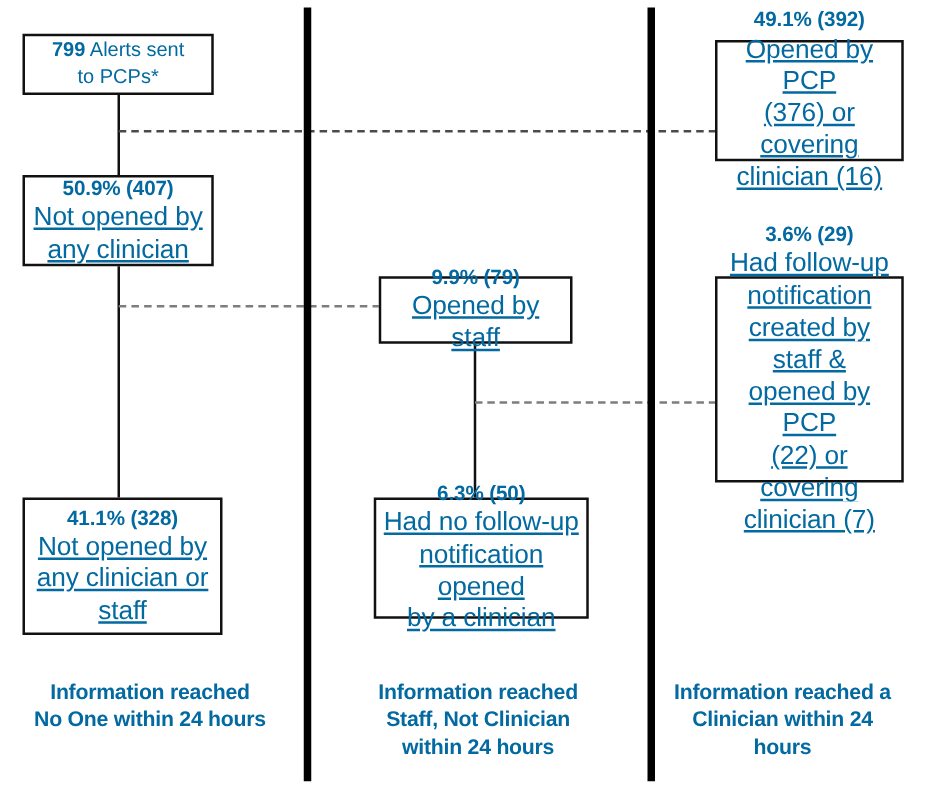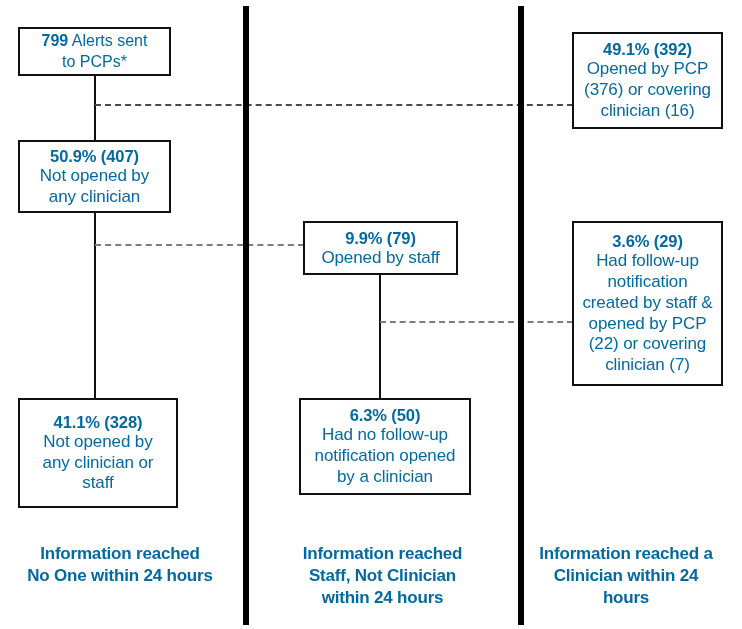--- a/index.html
+++ b/index.html
@@ -33,22 +33,23 @@
     z-index: 5;
   }
   .box .hdr {
     font-weight: bold;
     font-size: 16.5px;
     letter-spacing: -0.1px;
     white-space: nowrap;
   }
   .box .body {
     font-weight: normal;
-    font-size: 17px;
+    font-size: 21px;
     letter-spacing: -0.1px;
+    text-decoration: underline;
   }
   .box .body .ln { display: block; }
 
   
   .box.intro {
     font-size: 16px;
     line-height: 1.3;
   }
   .box.intro .l1 { display: block; white-space: nowrap; }
   .box.intro .l2 { display: block; white-space: nowrap; }

